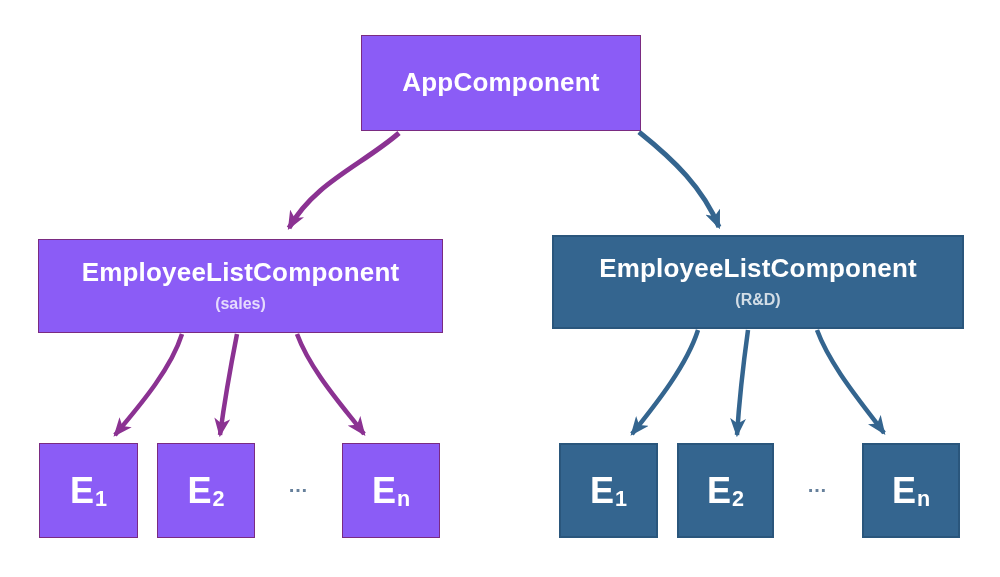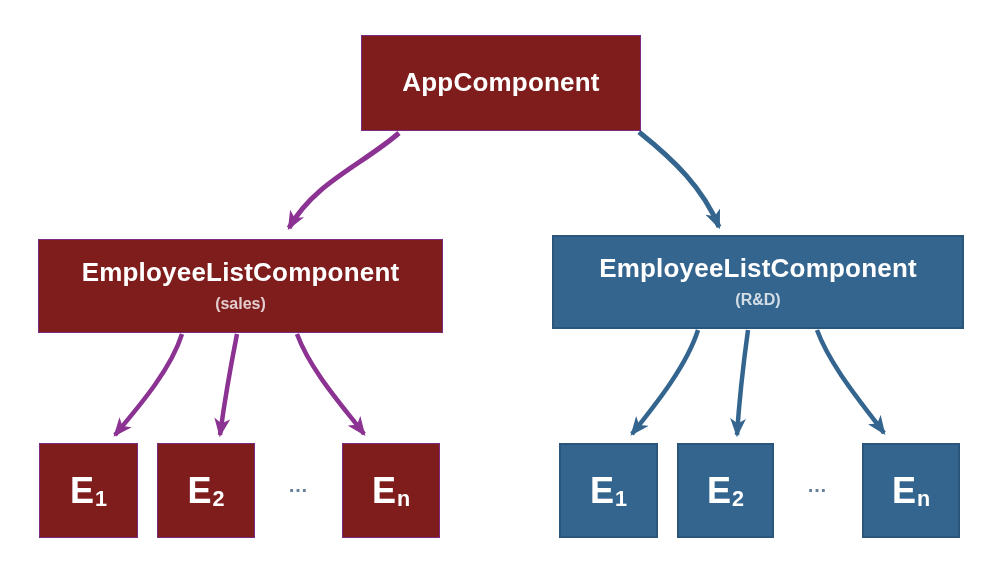--- a/index.html
+++ b/index.html
@@ -22,21 +22,21 @@
     display: flex;
     flex-direction: column;
     align-items: center;
     justify-content: center;
     color: #ffffff;
     font-weight: 700;
     text-align: center;
     box-sizing: border-box;
   }
   .purple-node {
-    background: #7f1d1d;
+    background: #8b5cf6;
     border: 1px solid #7a2b81;
   }
   .blue-node {
     background: #34658f;
     border: 2px solid #2a567c;
   }
   .node-title { font-size: 26px; line-height: 1.15; letter-spacing: 0.2px; }
   .node-subtitle {
     font-size: 16px;
     line-height: 1.2;

